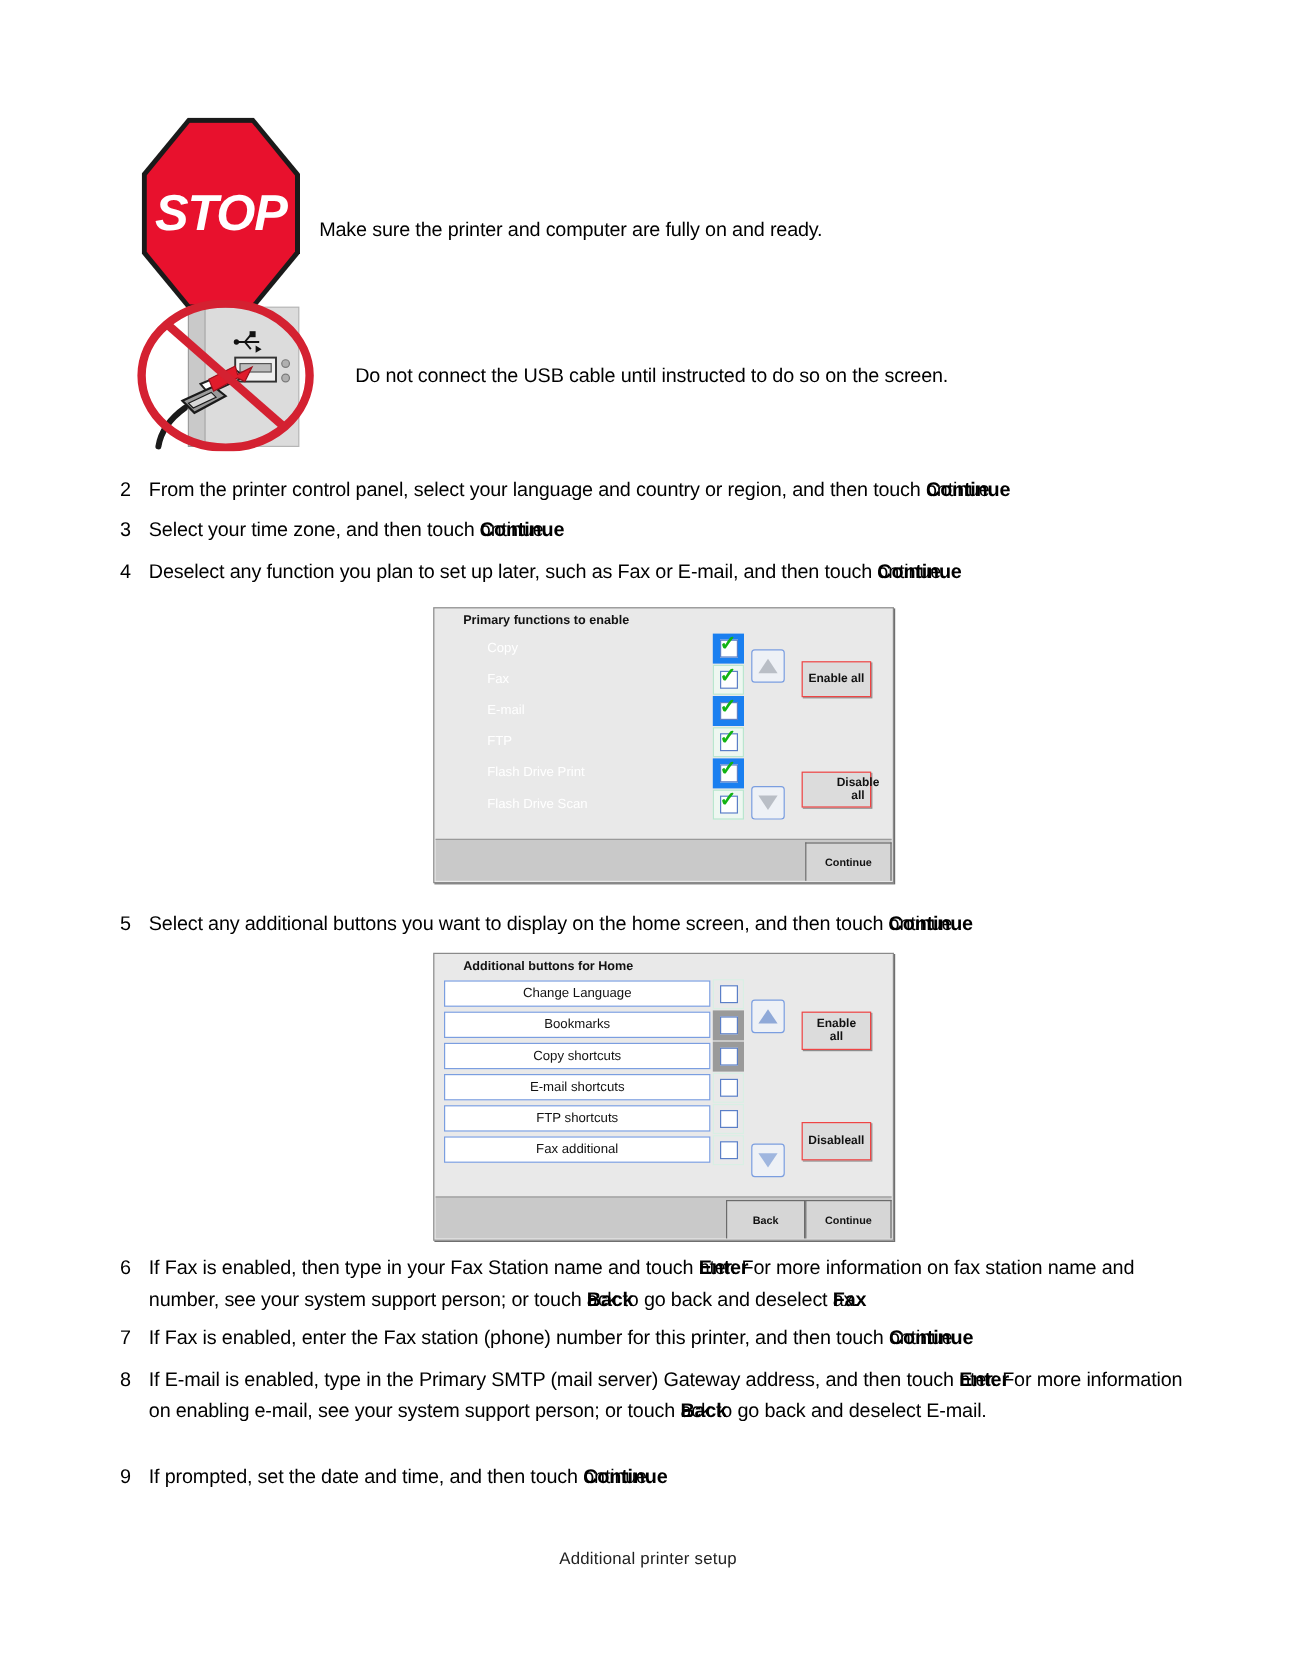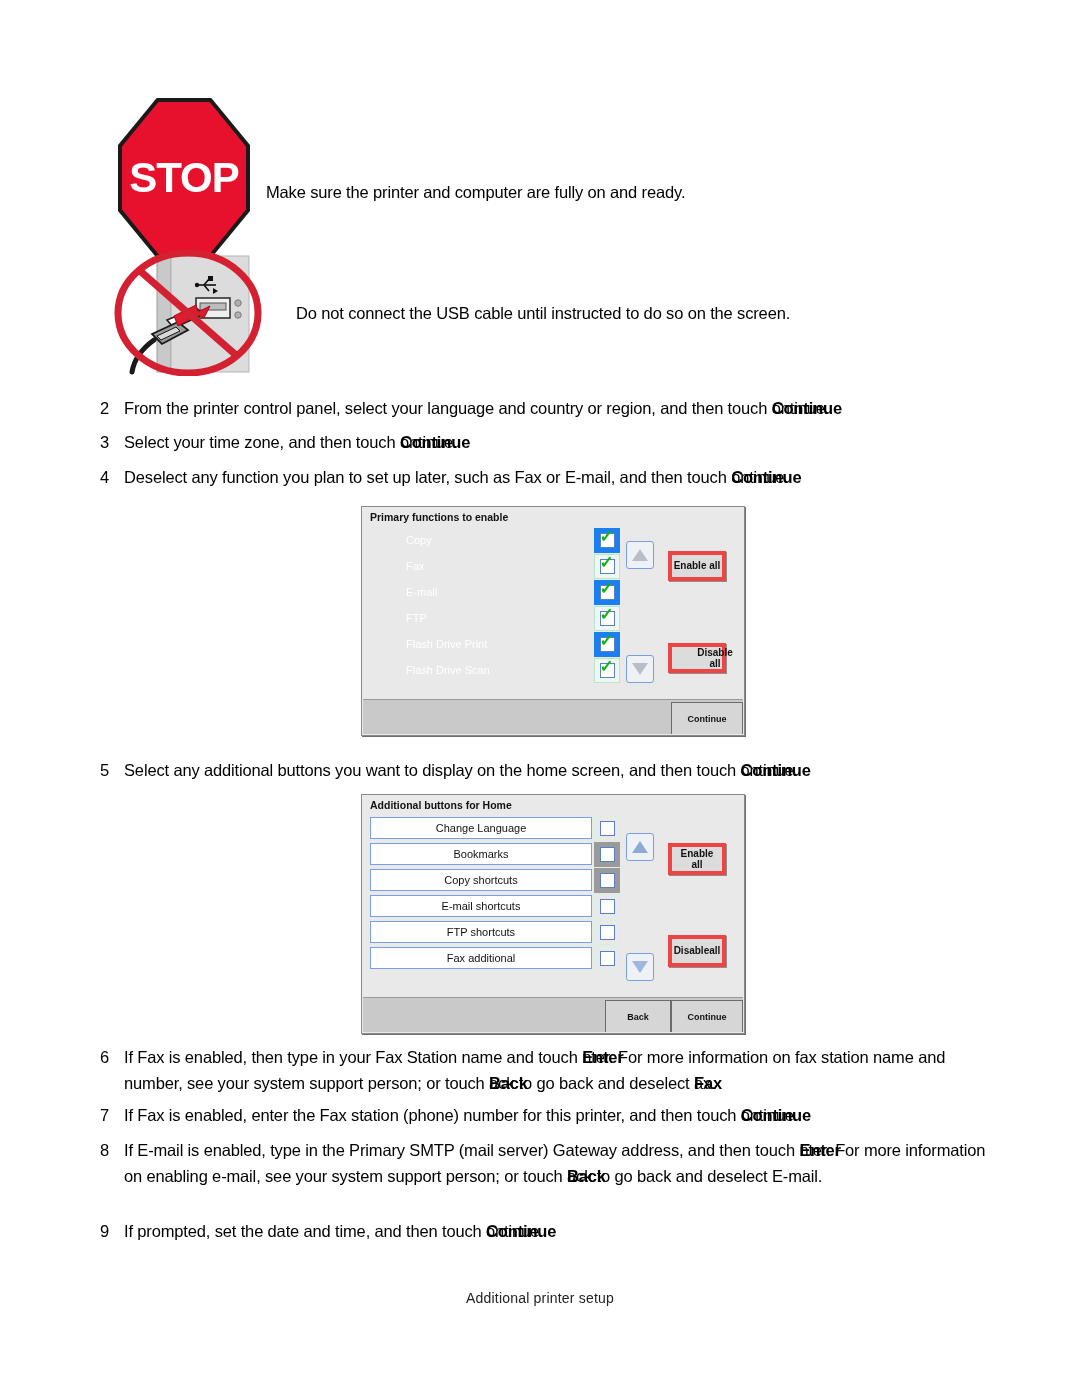--- a/index.html
+++ b/index.html
@@ -34,20 +34,21 @@
   }
 
   #stop-notice { left: 118px; top: 98px; }
   #usb-notice  { left: 112px; top: 250px; gap: 10px; }
 
   
   .stop-sign {
     width: 132px;
     height: 160px;
     position: relative;
+    font-style: italic;
   }
   .stop-oct-outline {
     position: absolute;
     inset: 0;
     background: #1a1a1a;
     clip-path: polygon(29.3% 0%, 70.7% 0%, 100% 29.3%, 100% 70.7%, 70.7% 100%, 29.3% 100%, 0% 70.7%, 0% 29.3%);
   }
   .stop-inner {
     position: absolute;
     inset: 4px;
@@ -115,21 +116,21 @@
     position: absolute;
     background: #e9e9e9;
     border: 1px solid #8a8a8a;
     box-shadow: 1px 1px 0 #6f6f6f;
   }
   #panel-primary     { left: 361px; top: 506px; width: 382px; height: 228px; }
   #panel-additional  { left: 361px; top: 794px; width: 382px; height: 238px; }
 
   .panel-title {
     position: absolute;
-    left: 8px;
+    left: 24px;
     top: 4px;
     font-size: 10.5px;
     font-weight: bold;
     color: #111;
     text-align: center;
   }
 
   .panel-body {
     position: absolute;
     left: 0; right: 0;
@@ -258,21 +259,21 @@
   .tri-down {
     border-left: 8px solid transparent;
     border-right: 8px solid transparent;
     border-top: 12px solid #b9bec6;
   }
 
   
   .side-btn {
     position: absolute;
     background: #dcdcdc;
-    border: 4px solid #ef4444;
+    border: 1px solid #ef4444;
     font-size: 10px;
     font-weight: bold;
     color: #111;
     display: flex;
     align-items: center;
     justify-content: center;
     text-align: center;
     line-height: 1.15;
     box-shadow: 1px 1px 0 #8d8d8d;
     box-sizing: border-box;

